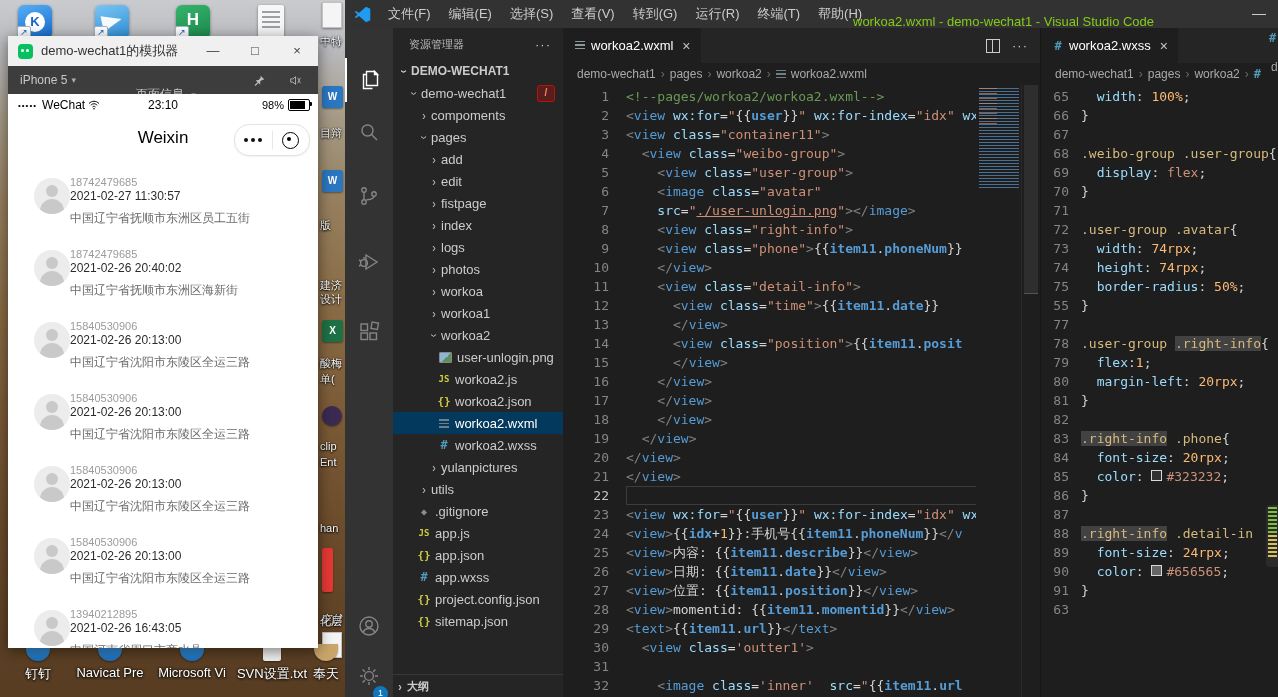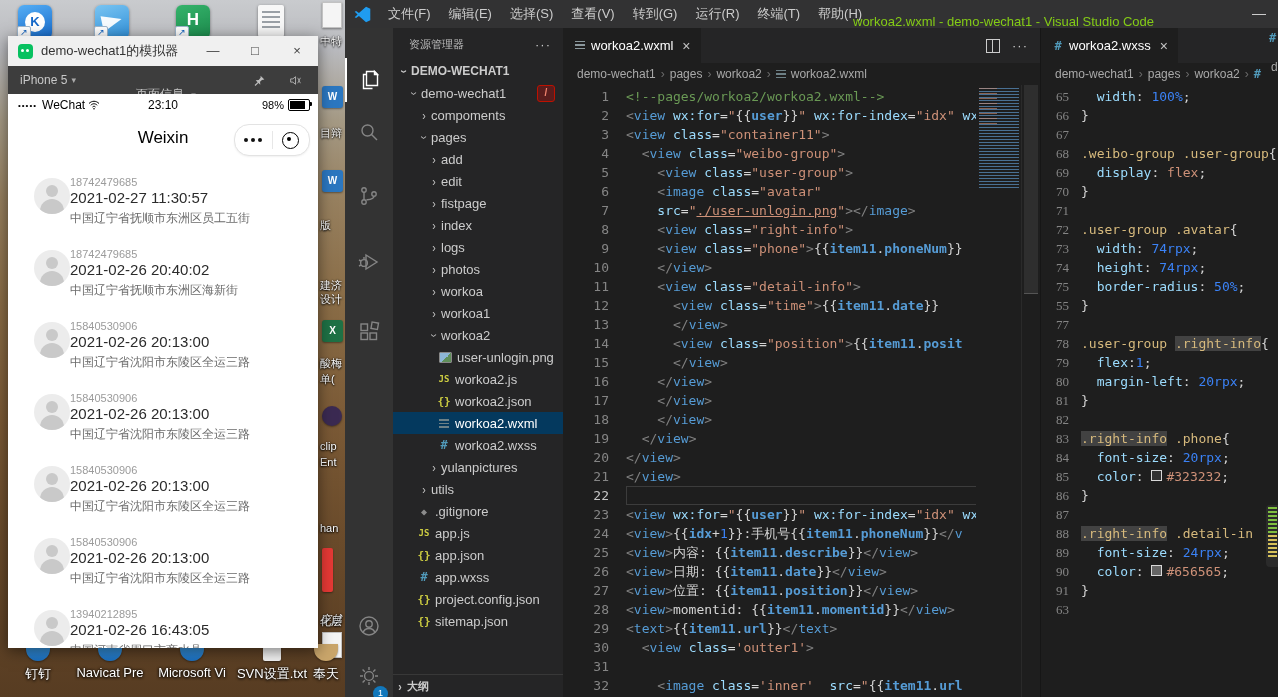--- a/index.html
+++ b/index.html
@@ -76,27 +76,27 @@
   .breadcrumb{position:absolute;left:0;right:0;top:35px;height:22px;display:flex;align-items:center;padding-left:14px;font-size:12px;color:#a9a9a9;white-space:nowrap;overflow:hidden;}
   .bc-sep{margin:0 5px;color:#6a6a6a;}
   .bc-hash{color:#519aba;font-weight:bold;font-family:"DejaVu Sans Mono",monospace;margin-right:3px;}
   .breadcrumb .ficon-wxml{margin:0 5px 0 0;}
   .code{position:absolute;left:0;right:0;top:57px;bottom:0;overflow:hidden;font-family:"DejaVu Sans Mono",monospace;font-size:13px;line-height:19px;}
   .code-lines{position:absolute;left:0;top:2px;right:0;}
   #editor1 .code-lines{right:18px;}
   .code-line{display:flex;height:19px;white-space:pre;}
   .gut{flex:none;text-align:right;color:#858585;}
   #editor1 .gut{width:46px;padding-right:17px;}
-  #editor2 .gut{width:28px;padding-right:12px;font-family:Liberation Serif, serif;}
+  #editor2 .gut{width:28px;padding-right:12px;}
   .ct{flex:1;overflow:hidden;white-space:pre;color:#d4d4d4;}
   .code-line.cur .gut{color:#c6c6c6;}
   .code-line.cur .ct{outline:1px solid #3c3c3c;outline-offset:-1px;}
   .tk-p{color:#808080}.tk-t{color:#569cd6}.tk-a{color:#9cdcfe}.tk-s{color:#ce9178}
   .tk-su{color:#ce9178;text-decoration:underline}.tk-w{color:#d4d4d4}.tk-c{color:#6a9955}
-  .tk-vb{color:#569cd6;font-weight:bold}.tk-n{color:#3b82f6}
+  .tk-vb{color:#569cd6;font-weight:bold}.tk-n{color:#fdba74}
   .tk-sel{color:#d7ba7d}.tk-selh{color:#d7ba7d;background:rgba(110,110,110,.45)}
   .tk-prop{color:#9cdcfe}.tk-val{color:#ce9178}
   .tk-sw{display:inline-block;width:9px;height:9px;border:1px solid #d8d8d8;margin-right:4px;}
   .minimap{position:absolute;right:18px;top:0;width:46px;bottom:0;background:#1e1e1e;}
   .mm-block{margin:3px 3px 0 3px;height:100px;background:
     repeating-linear-gradient(180deg,rgba(96,156,210,.65) 0 1px,transparent 1px 3px);}
   .mm-accent{position:absolute;left:3px;top:3px;width:18px;height:40px;background:repeating-linear-gradient(180deg,rgba(206,145,120,.6) 0 1px,transparent 1px 5px);}
   .scrollbar{position:absolute;right:0;top:0;width:18px;bottom:0;background:#1e1e1e;border-left:1px solid #2a2a2a;}
   .slider{position:absolute;left:2px;right:2px;top:0;height:208px;background:rgba(121,121,121,.18);border-bottom:1px solid #555;}
   #mm-frag{position:absolute;left:1266px;top:505px;width:12px;height:62px;background:#2b2b2b;border-radius:4px 0 0 4px;overflow:hidden;}
@@ -133,21 +133,21 @@
   .cap-div{width:1px;height:18px;background:#e7e7e7;}
   .cap-target{flex:1;display:flex;justify-content:center;}
   .cap-target .ring{position:relative;width:15px;height:15px;border:1.5px solid #000;border-radius:50%;}
   .cap-target .ring:before{content:"";position:absolute;left:4.2px;top:4.2px;width:4px;height:4px;border-radius:50%;background:#000;}
   #sim-list{position:absolute;left:0;top:126px;right:0;bottom:0;background:#fff;overflow:hidden;padding-top:12px;}
   .sim-item{position:relative;height:72px;}
   .avatar{position:absolute;left:26px;top:4px;width:36px;height:36px;border-radius:50%;background:#ececec;overflow:hidden;}
   .avatar:before{content:"";position:absolute;left:12px;top:7px;width:12px;height:12px;border-radius:50%;background:#c9c9c9;}
   .avatar:after{content:"";position:absolute;left:6px;top:21px;width:24px;height:18px;border-radius:12px 12px 0 0;background:#c9c9c9;}
   .si-phone{position:absolute;left:62px;top:2px;font-size:11px;color:#9b9b9b;}
-  .si-date{position:absolute;left:62px;top:15px;font-size:15px;color:#2b2b2b;}
+  .si-date{position:absolute;left:62px;top:15px;font-size:12px;color:#2b2b2b;}
   .si-addr{position:absolute;left:62px;top:36px;font-size:12px;color:#6b6b6b;}
 </style>
 </head>
 <body>
 
 <div id="stage">
 
   <div id="top-icons">
       <div class="dt-icon">
         <div class="dt-inner-circle">K</div>

